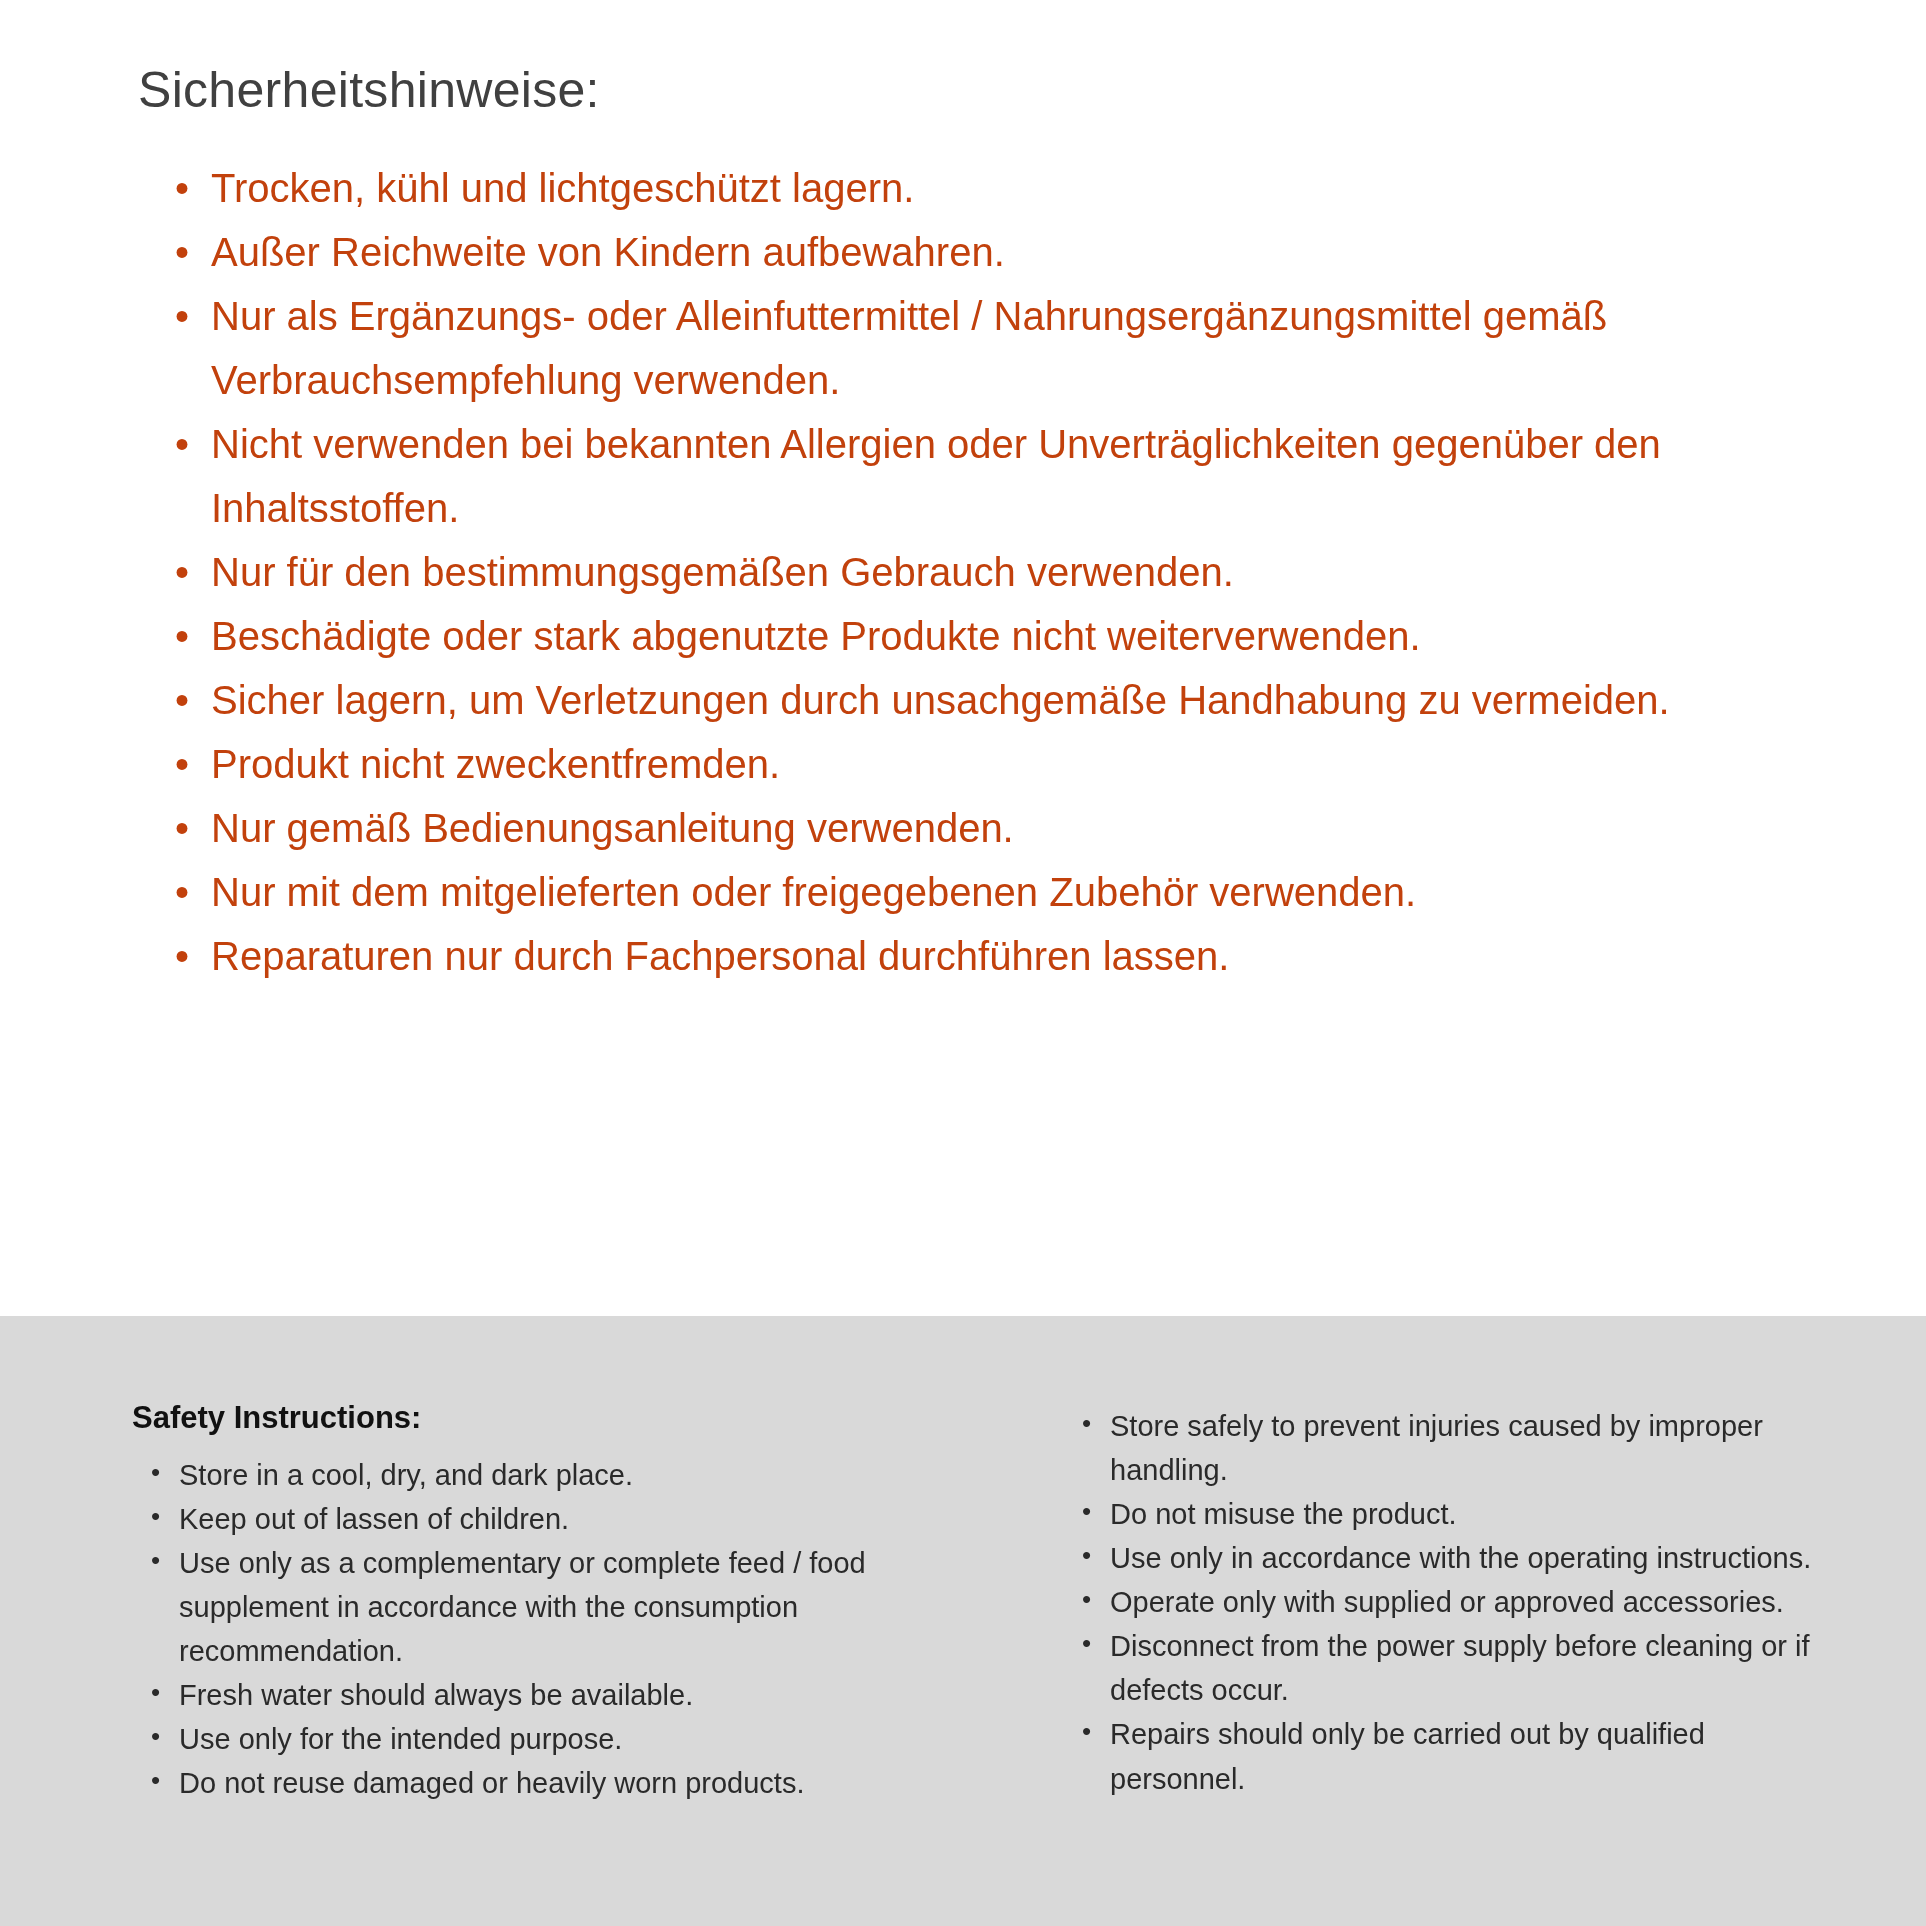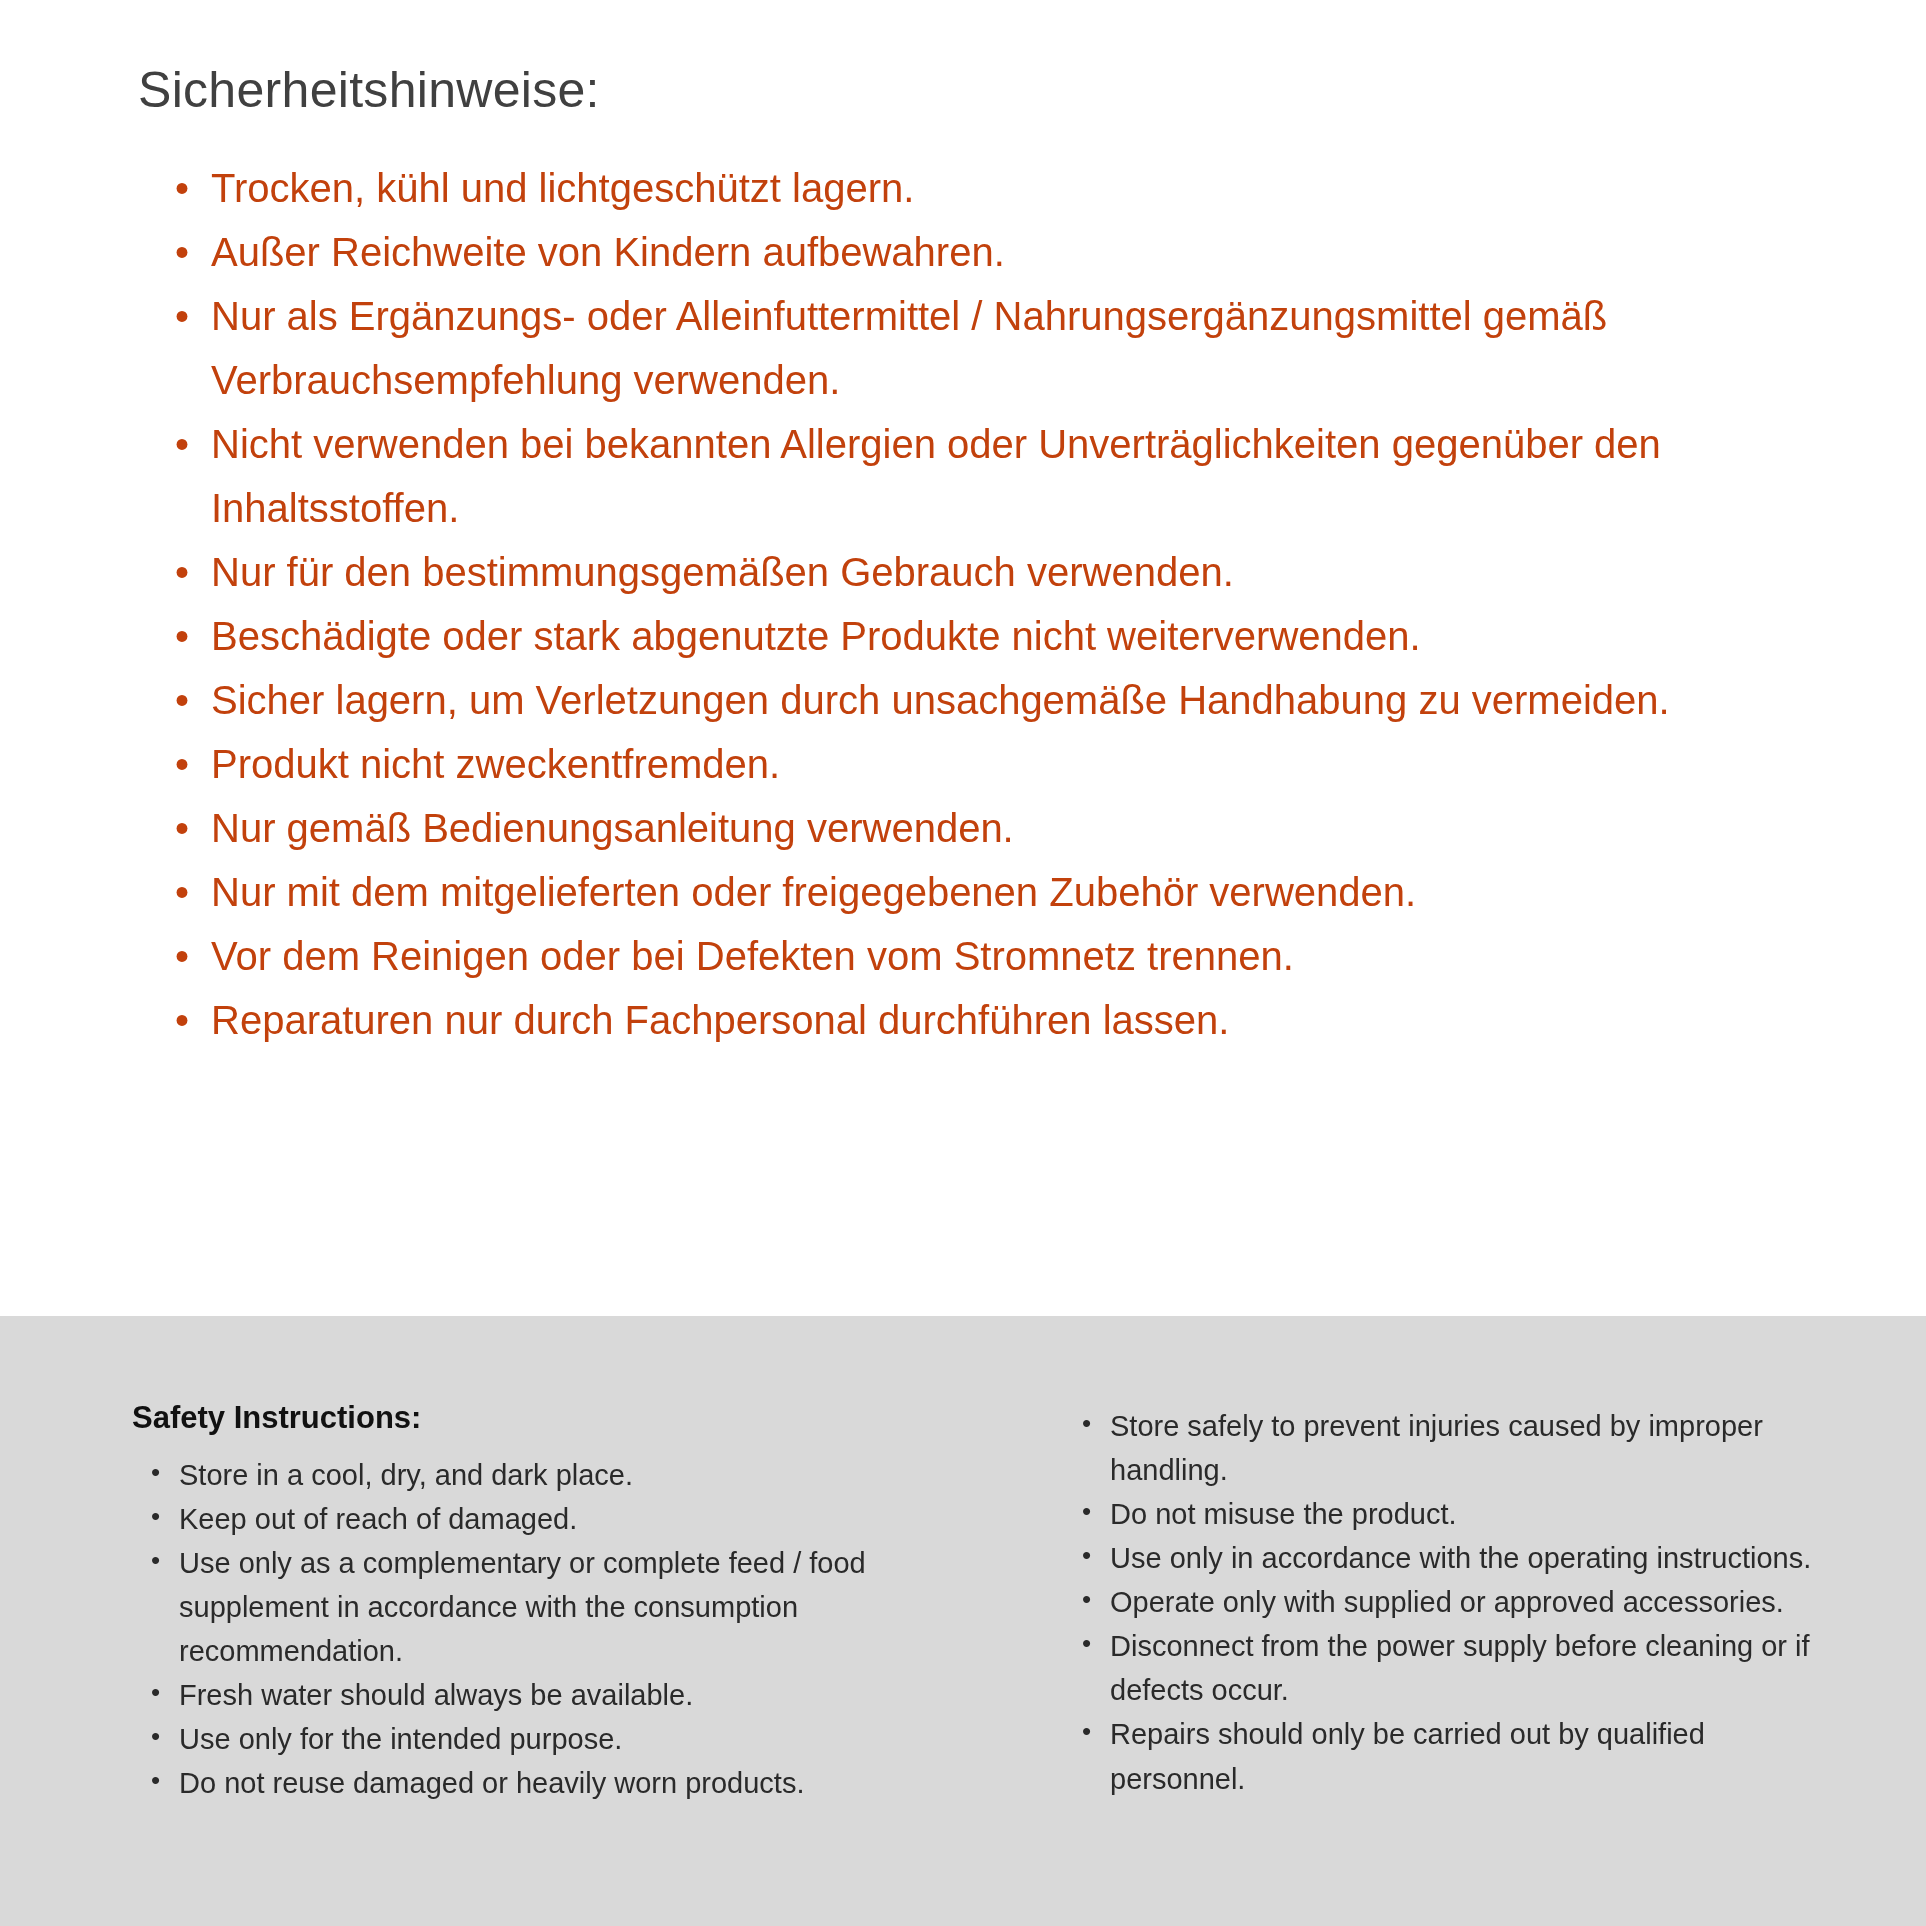--- a/index.html
+++ b/index.html
@@ -111,31 +111,30 @@
         <li class="bullet-item">Trocken, kühl und lichtgeschützt lagern.</li>
         <li class="bullet-item">Außer Reichweite von Kindern aufbewahren.</li>
         <li class="bullet-item">Nur als Ergänzungs- oder Alleinfuttermittel / Nahrungsergänzungsmittel gemäß Verbrauchsempfehlung verwenden.</li>
         <li class="bullet-item">Nicht verwenden bei bekannten Allergien oder Unverträglichkeiten gegenüber den Inhaltsstoffen.</li>
         <li class="bullet-item">Nur für den bestimmungsgemäßen Gebrauch verwenden.</li>
         <li class="bullet-item">Beschädigte oder stark abgenutzte Produkte nicht weiterverwenden.</li>
         <li class="bullet-item">Sicher lagern, um Verletzungen durch unsachgemäße Handhabung zu vermeiden.</li>
         <li class="bullet-item">Produkt nicht zweckentfremden.</li>
         <li class="bullet-item">Nur gemäß Bedienungsanleitung verwenden.</li>
         <li class="bullet-item">Nur mit dem mitgelieferten oder freigegebenen Zubehör verwenden.</li>
-        <li class="bullet-item">Vor dem Reinigen oder bei Defekten vom Stromnetz trennen.</li>
         <li class="bullet-item">Reparaturen nur durch Fachpersonal durchführen lassen.</li>
       </ul>
   </div>
 
   <div class="english-panel">
     <div class="english-col-left">
       <h2 class="english-title">Safety Instructions:</h2>
       <ul class="english-list">
           <li class="bullet-item">Store in a cool, dry, and dark place.</li>
-          <li class="bullet-item">Keep out of reach of damaged.</li>
+          <li class="bullet-item">Keep out of lassen of children.</li>
           <li class="bullet-item">Use only as a complementary or complete feed / food supplement in accordance with the consumption recommendation.</li>
           <li class="bullet-item">Fresh water should always be available.</li>
           <li class="bullet-item">Use only for the intended purpose.</li>
           <li class="bullet-item">Do not reuse damaged or heavily worn products.</li>
         </ul>
     </div>
     <div class="english-col-right">
       <ul class="english-list">
           <li class="bullet-item">Store safely to prevent injuries caused by improper handling.</li>
           <li class="bullet-item">Do not misuse the product.</li>

